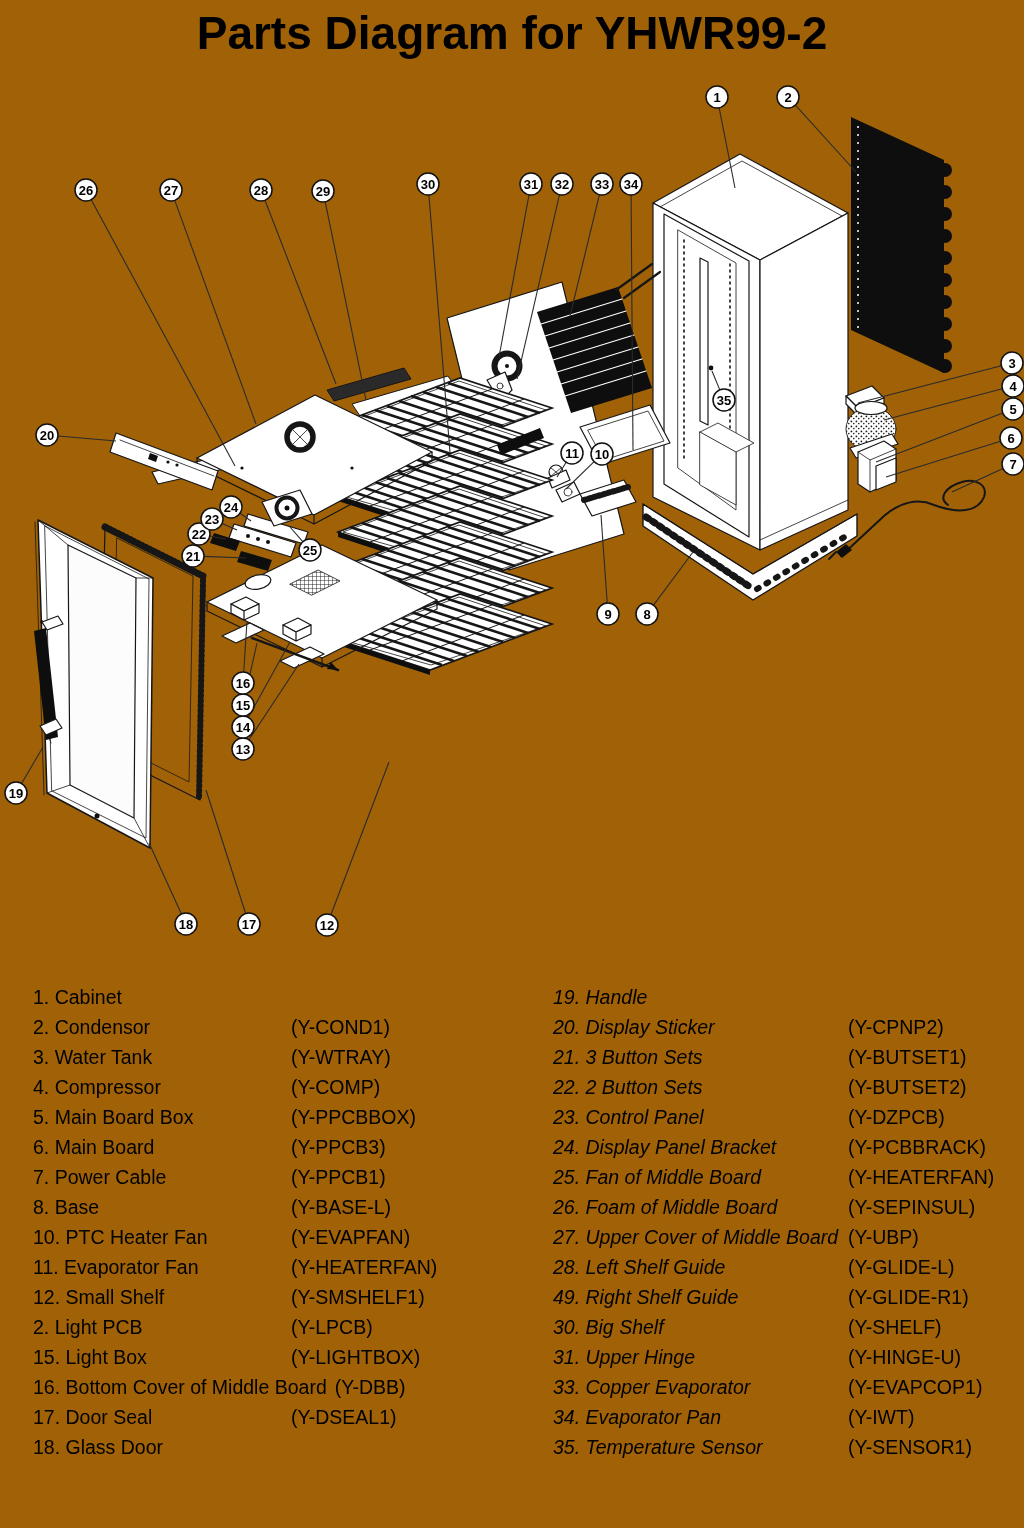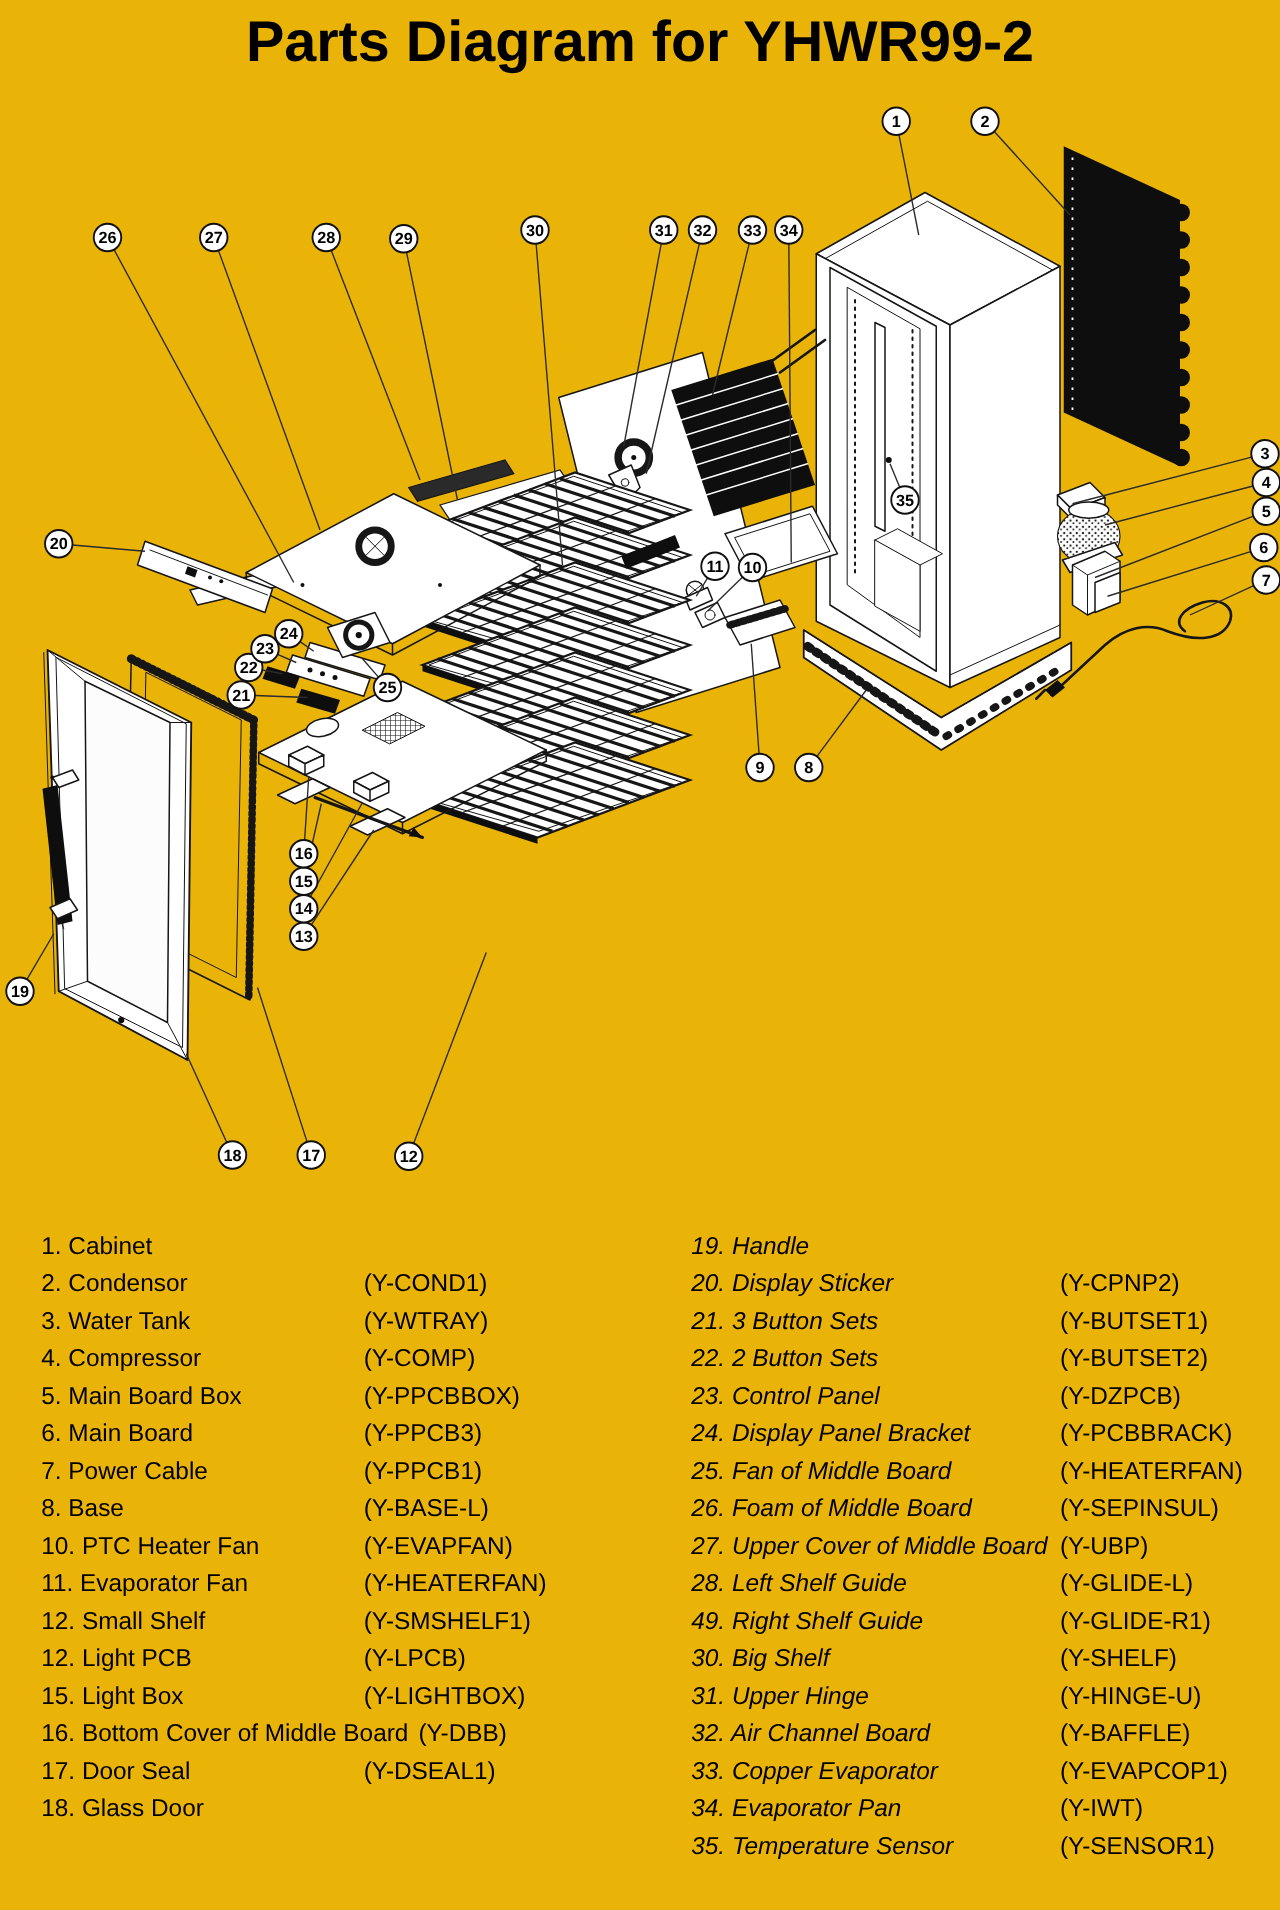--- a/index.html
+++ b/index.html
@@ -1,16 +1,16 @@
 <!DOCTYPE html>
 <html><head>
 <meta charset="utf-8">
 <style>
   html,body{margin:0;padding:0;background:#ffffff;}
-  .page{position:relative;width:1024px;height:1528px;background:#eab308;overflow:hidden;
+  .page{position:relative;width:1024px;height:1528px;background:#a16207;overflow:hidden;
         font-family:"Liberation Sans",sans-serif;color:#000;}
   .title{position:absolute;top:6px;left:0;width:1024px;text-align:center;
          font-size:46px;font-weight:bold;letter-spacing:0px;}
   svg.diagram{position:absolute;top:0;left:0;}
   g.art{fill:#ffffff;stroke:#161616;stroke-width:1.2;stroke-linejoin:round;stroke-linecap:round;}
   .dk{fill:#0e0e0e;stroke:none;}
   .thin{stroke-width:0.8;}
   .nofill{fill:none;}
   .callout-line{stroke:#2b2b2b;stroke-width:1.1;fill:none;}
   .callout-circle{fill:#ffffff;stroke:#111;stroke-width:1.5;}
@@ -444,21 +444,21 @@
       </div>
       <div class="row">
         <span class="pname">11. Evaporator Fan</span>
         <span class="pcode">(Y-HEATERFAN)</span>
       </div>
       <div class="row">
         <span class="pname">12. Small Shelf</span>
         <span class="pcode">(Y-SMSHELF1)</span>
       </div>
       <div class="row">
-        <span class="pname">12. Light PCB</span>
+        <span class="pname">2. Light PCB</span>
         <span class="pcode">(Y-LPCB)</span>
       </div>
       <div class="row">
         <span class="pname">15. Light Box</span>
         <span class="pcode">(Y-LIGHTBOX)</span>
       </div>
       <div class="row">
         <span class="pname">16. Bottom Cover of Middle Board</span>
         <span class="pcode">(Y-DBB)</span>
       </div>
@@ -518,24 +518,20 @@
       </div>
       <div class="row">
         <span class="pname">30. Big Shelf</span>
         <span class="pcode">(Y-SHELF)</span>
       </div>
       <div class="row">
         <span class="pname">31. Upper Hinge</span>
         <span class="pcode">(Y-HINGE-U)</span>
       </div>
       <div class="row">
-        <span class="pname">32. Air Channel Board</span>
-        <span class="pcode">(Y-BAFFLE)</span>
-      </div>
-      <div class="row">
         <span class="pname">33. Copper Evaporator</span>
         <span class="pcode">(Y-EVAPCOP1)</span>
       </div>
       <div class="row">
         <span class="pname">34. Evaporator Pan</span>
         <span class="pcode">(Y-IWT)</span>
       </div>
       <div class="row">
         <span class="pname">35. Temperature Sensor</span>
         <span class="pcode">(Y-SENSOR1)</span>

